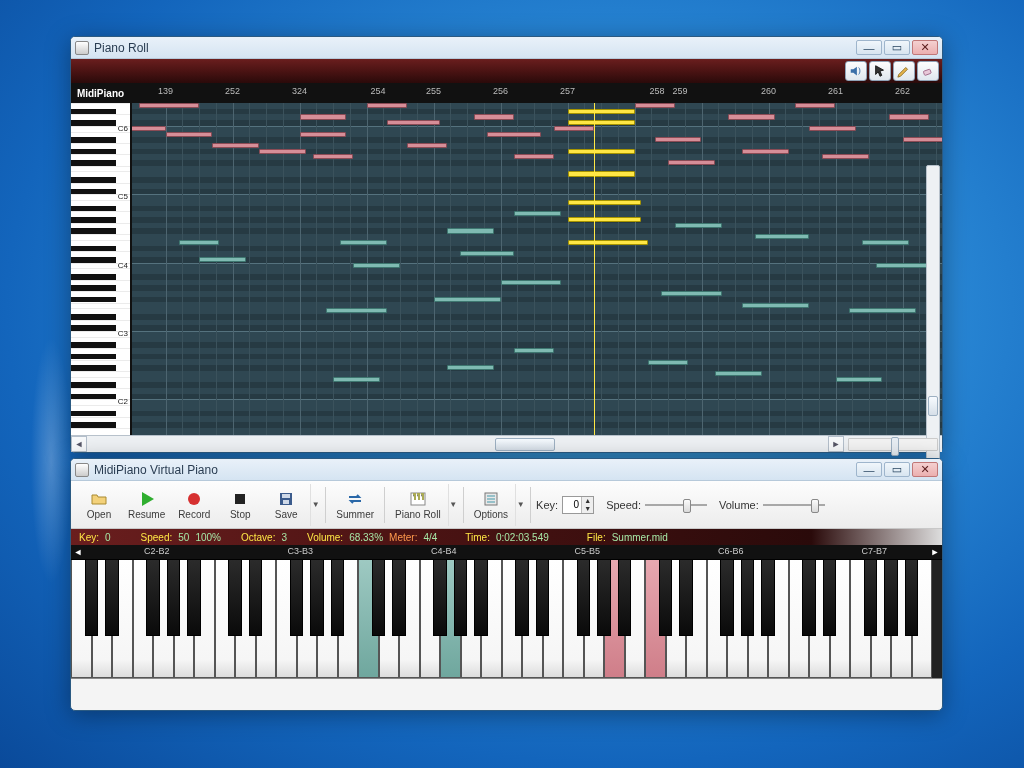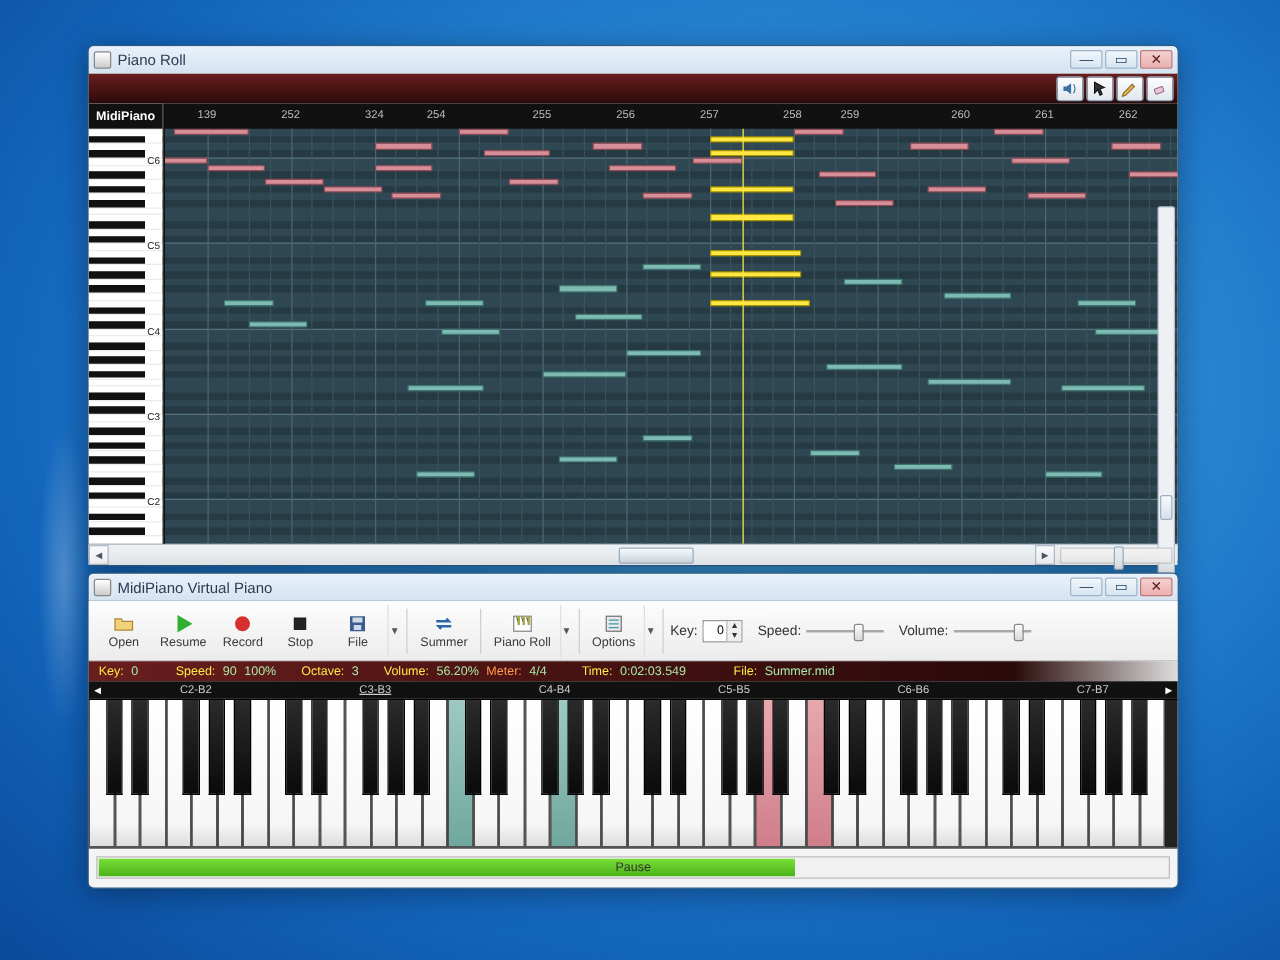--- a/index.html
+++ b/index.html
@@ -272,25 +272,25 @@
           <div class="rk-row" style="top: 313.5px; height: 5.7px;"></div>
           <div class="rk-row black" style="top: 319.2px; height: 5.7px;"></div>
           <div class="rk-row" style="top: 324.9px; height: 5.7px;"></div>
         </div>
     </div>
     <div id="roll-grid">
       <div id="roll-ruler">
           <div class="measure-tick" style="left: 33.5px;">139</div>
           <div class="measure-tick" style="left: 100.5px;">252</div>
           <div class="measure-tick" style="left: 167.5px;">324</div>
-          <div class="measure-tick" style="left: 217px; text-align: right;">254</div>
+          <div class="measure-tick" style="left: 246px; text-align: right;">254</div>
           <div class="measure-tick" style="left: 301.5px;">255</div>
           <div class="measure-tick" style="left: 368.5px;">256</div>
           <div class="measure-tick" style="left: 435.5px;">257</div>
-          <div class="measure-tick" style="left: 502px;">258</div>
+          <div class="measure-tick" style="left: 525px;">258</div>
           <div class="measure-tick" style="left: 548px;">259</div>
           <div class="measure-tick" style="left: 636.5px;">260</div>
           <div class="measure-tick" style="left: 703.5px;">261</div>
           <div class="measure-tick" style="left: 770.5px;">262</div>
         </div>
       <div id="roll-canvas">
           <div class="row-bg" style="top: 0px; height: 5.7px;"></div>
           <div class="row-bg sharp" style="top: 5.7px; height: 5.7px;"></div>
           <div class="row-bg" style="top: 11.4px; height: 5.7px;"></div>
           <div class="row-bg sharp" style="top: 17.1px; height: 5.7px;"></div>
@@ -502,21 +502,21 @@
           <rect x="4" y="4" width="10" height="10" fill="#222"></rect>
         </svg>
       <span class="lbl">Stop</span>
     </div>
     <div class="tb-btn">
       <svg class="ico" viewBox="0 0 18 18">
           <rect x="3" y="3" width="12" height="12" fill="#3b5b8c"></rect>
           <rect x="5" y="4" width="8" height="4" fill="#cfd9e8"></rect>
           <rect x="6" y="10" width="6" height="4" fill="#cfd9e8"></rect>
         </svg>
-      <span class="lbl">File</span>
+      <span class="lbl">Save</span>
     </div>
     <div class="tb-drop">▼</div>
     <div class="tb-sep"></div>
     <div class="tb-btn">
       <svg class="ico" viewBox="0 0 18 18">
           <path d="M3 7h10l-2-2m4 6H5l2 2" stroke="#2a68a8" fill="none" stroke-width="2"></path>
         </svg>
       <span class="lbl">Summer</span>
     </div>
     <div class="tb-sep"></div>
@@ -562,43 +562,43 @@
           <div class="thumb" style="left:48px"></div>
       </div>
     </div>
   </div>
 
   <div id="vp-status">
     <span class="k">Key:</span>
     <span class="v">0</span>
     <span style="width:18px"></span>
     <span class="k">Speed:</span>
-    <span class="v">90</span>
+    <span class="v">50</span>
     <span class="v">100%</span>
     <span style="width:8px"></span>
     <span class="k">Octave:</span>
     <span class="v">3</span>
     <span style="width:8px"></span>
     <span class="k">Volume:</span>
-    <span class="v">56.20%</span>
+    <span class="v">68.33%</span>
     <span class="m">Meter:</span>
     <span class="v">4/4</span>
     <span style="width:16px"></span>
     <span class="k">Time:</span>
     <span class="v">0:02:03.549</span>
     <span style="width:26px"></span>
     <span class="k">File:</span>
     <span class="v">Summer.mid</span>
   </div>
 
   <div id="vp-labelbar">
     <div class="nav">◄</div>
     <div class="lbls" id="vp-oct-lbls">
         <span style="left: 71.75px;">C2-B2</span>
-        <span style="left: 215.25px; text-decoration: underline;">C3-B3</span>
+        <span style="left: 215.25px;">C3-B3</span>
         <span style="left: 358.75px;">C4-B4</span>
         <span style="left: 502.25px;">C5-B5</span>
         <span style="left: 645.75px;">C6-B6</span>
         <span style="left: 789.25px;">C7-B7</span>
       </div>
     <div class="nav">►</div>
   </div>
 
   <div id="vp-keys">
       <div class="wkey" style="left: 0px; width: 20.5px;"></div>
@@ -668,17 +668,13 @@
       <div class="bkey" style="left: 649.44px; width: 13.12px;"></div>
       <div class="bkey" style="left: 669.94px; width: 13.12px;"></div>
       <div class="bkey" style="left: 690.44px; width: 13.12px;"></div>
       <div class="bkey" style="left: 731.44px; width: 13.12px;"></div>
       <div class="bkey" style="left: 751.94px; width: 13.12px;"></div>
       <div class="bkey" style="left: 792.94px; width: 13.12px;"></div>
       <div class="bkey" style="left: 813.44px; width: 13.12px;"></div>
       <div class="bkey" style="left: 833.94px; width: 13.12px;"></div>
     </div>
 
-  <div id="vp-progress">
-    <div class="fill" style="width: 65%;"></div>
-    <div class="ptxt">Pause</div>
-  </div>
 </div>
 
 </body></html>

